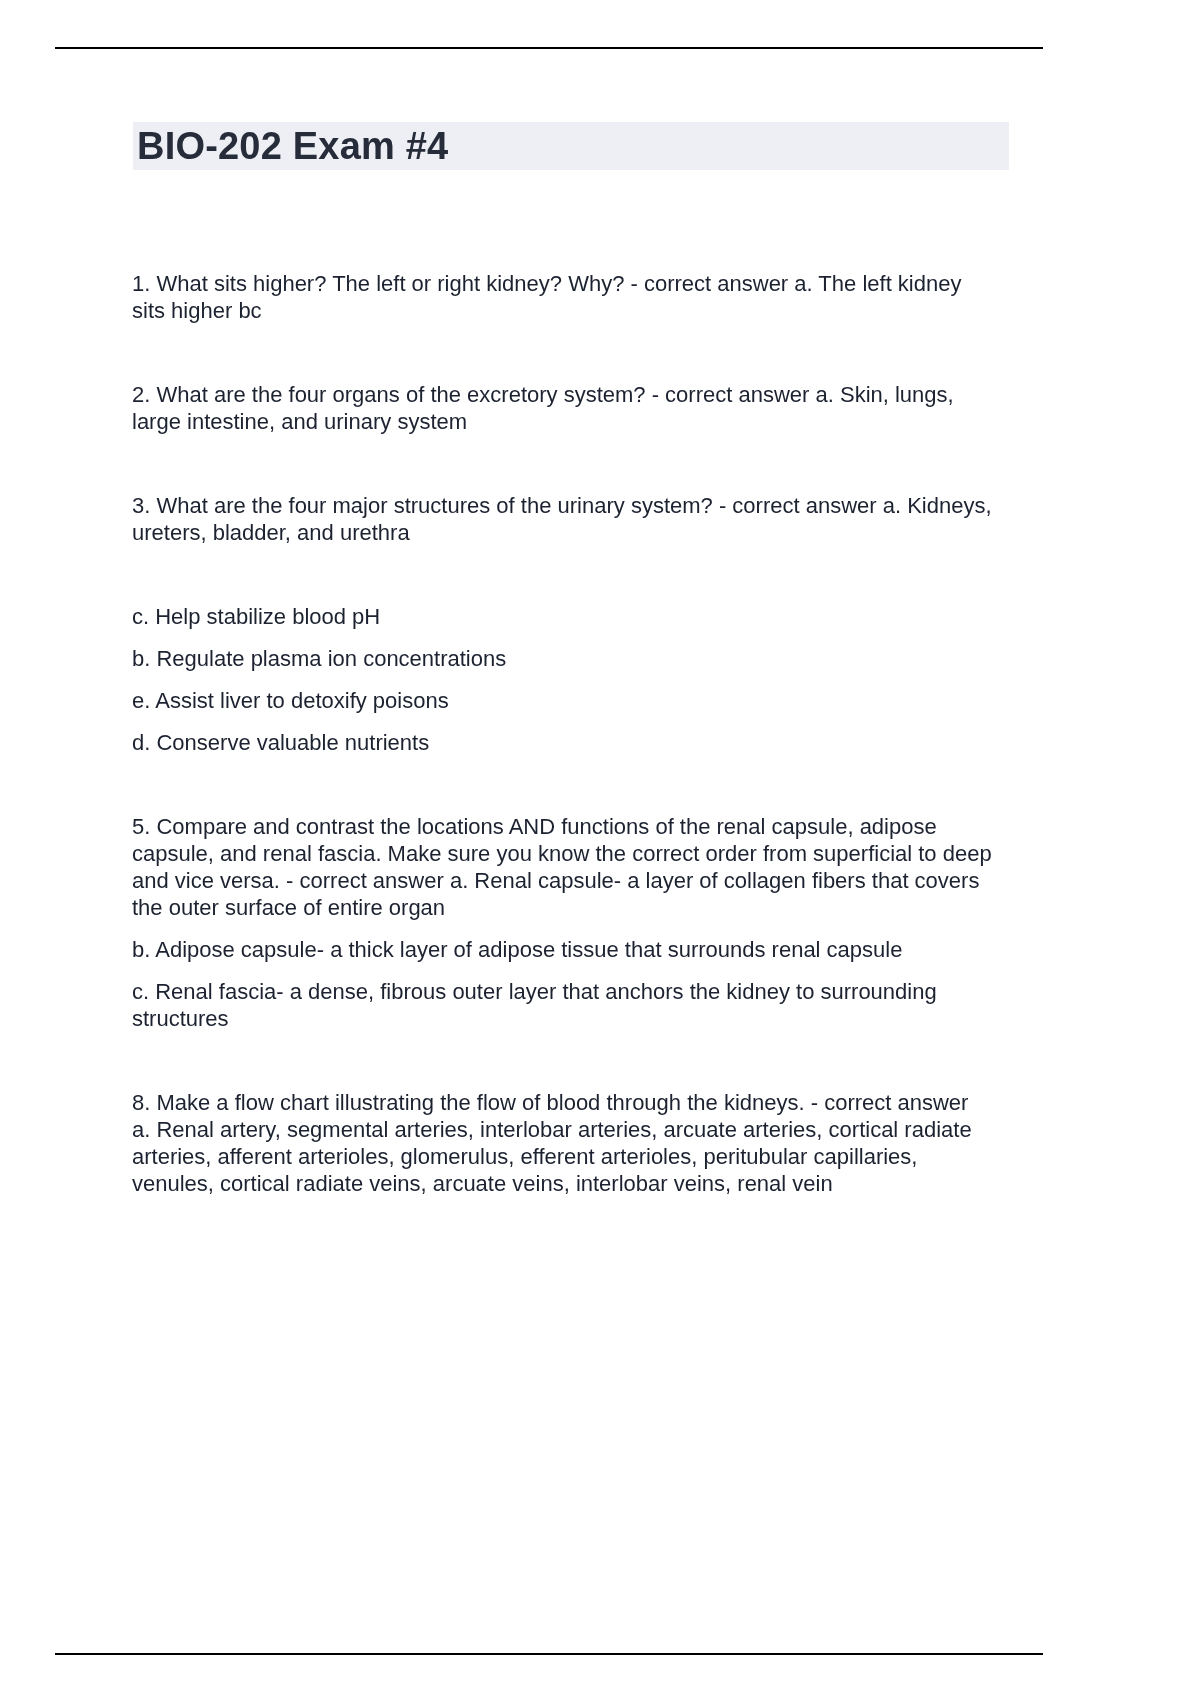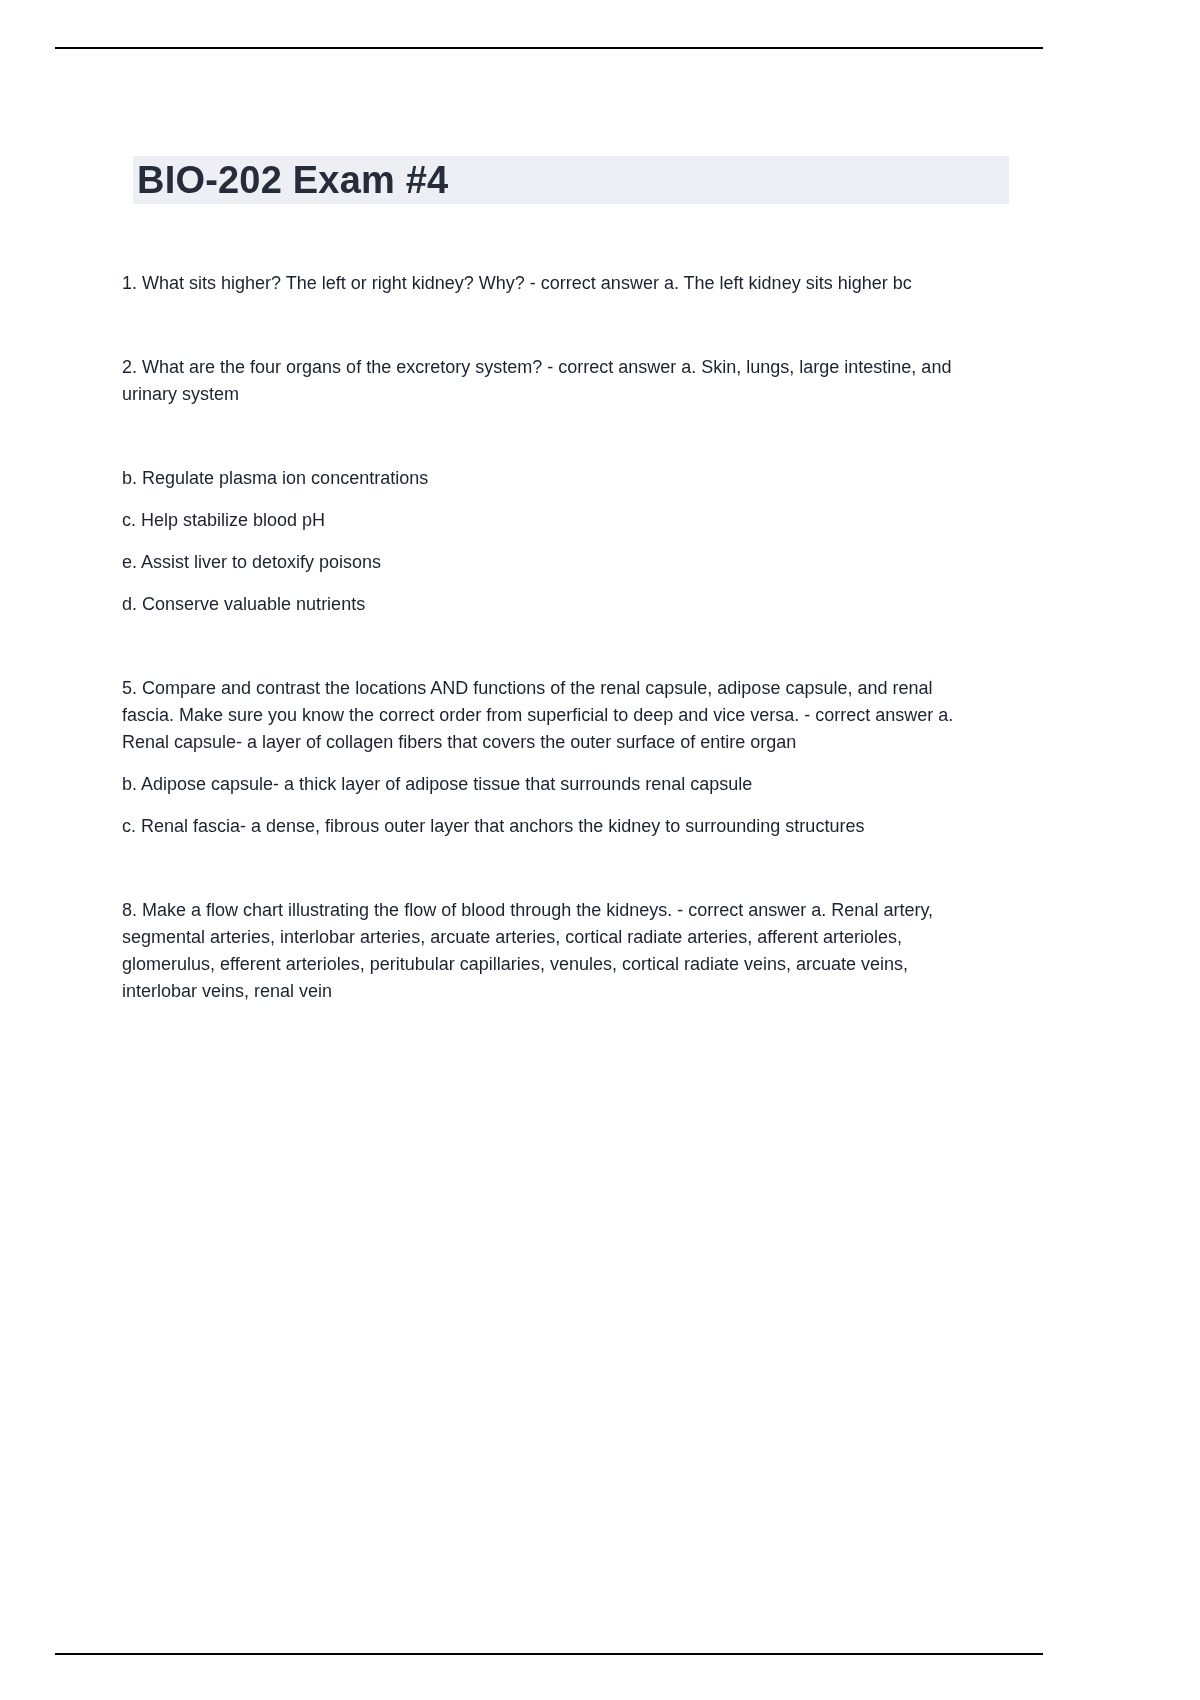--- a/index.html
+++ b/index.html
@@ -19,39 +19,39 @@
     left: 55px;
     width: 988px;
     height: 2px;
     background: #000000;
   }
   .rule.top { top: 47px; }
   .rule.bottom { top: 1653px; }
 
   .title {
     position: absolute;
-    top: 156px;
+    top: 122px;
     left: 133px;
     width: 872px;
     margin: 0;
     background: #edeff4;
     color: #262c3a;
     font-size: 38px;
     font-weight: 700;
     line-height: 48px;
     padding-left: 4px;
     letter-spacing: 0.2px;
   }
 
   .content {
     position: absolute;
     top: 270px;
-    left: 122px;
+    left: 132px;
     width: 860px;
-    font-size: 18px;
+    font-size: 22px;
     line-height: 27px;
   }
   .block { margin: 0 0 57px 0; }
   .block p { margin: 0 0 15px 0; }
   .block p:last-child { margin-bottom: 0; }
 </style>
 </head>
 <body>
 
 <div class="page">
@@ -63,24 +63,27 @@
   <div class="content">
 
     <div class="block">
       <p>1. What sits higher? The left or right kidney? Why? - correct answer a. The left kidney sits higher bc</p>
     </div>
 
     <div class="block">
       <p>2. What are the four organs of the excretory system? - correct answer a. Skin, lungs, large intestine, and urinary system</p>
     </div>
 
+    <div class="block">
+      <p>3. What are the four major structures of the urinary system? - correct answer a. Kidneys, ureters, bladder, and urethra</p>
+    </div>
 
     <div class="block">
+      <p>c. Help stabilize blood pH</p>
       <p>b. Regulate plasma ion concentrations</p>
-      <p>c. Help stabilize blood pH</p>
       <p>e. Assist liver to detoxify poisons</p>
       <p>d. Conserve valuable nutrients</p>
     </div>
 
     <div class="block">
       <p>5. Compare and contrast the locations AND functions of the renal capsule, adipose capsule, and renal fascia. Make sure you know the correct order from superficial to deep and vice versa. - correct answer a. Renal capsule- a layer of collagen fibers that covers the outer surface of entire organ</p>
       <p>b. Adipose capsule- a thick layer of adipose tissue that surrounds renal capsule</p>
       <p>c. Renal fascia- a dense, fibrous outer layer that anchors the kidney to surrounding structures</p>
     </div>
 

